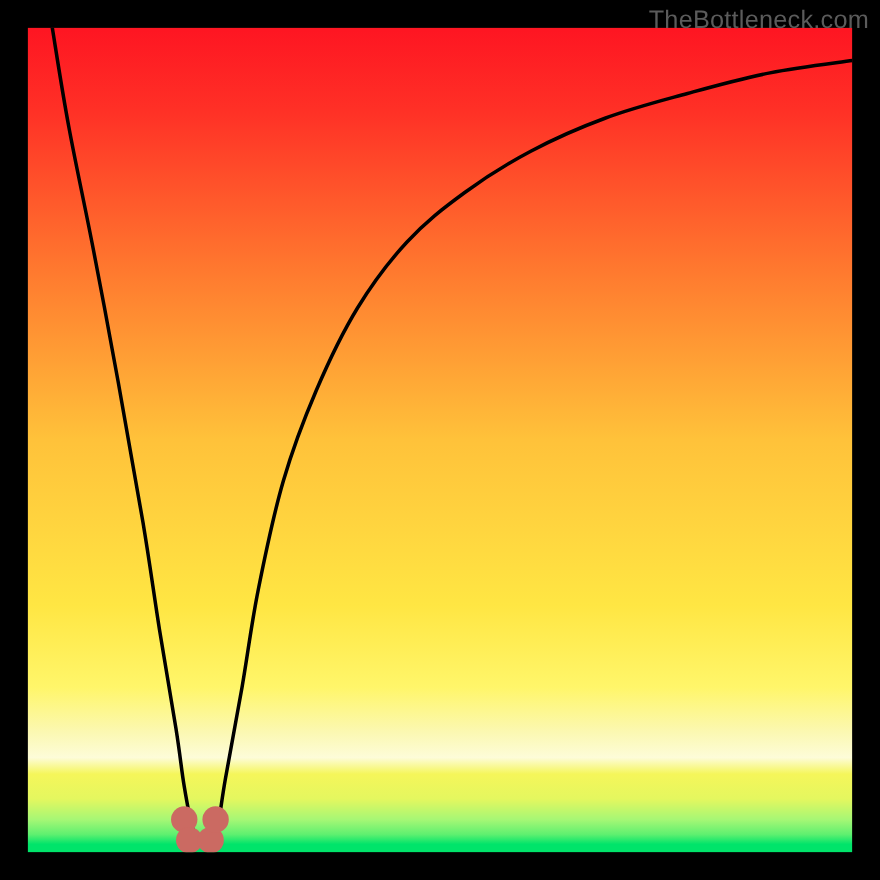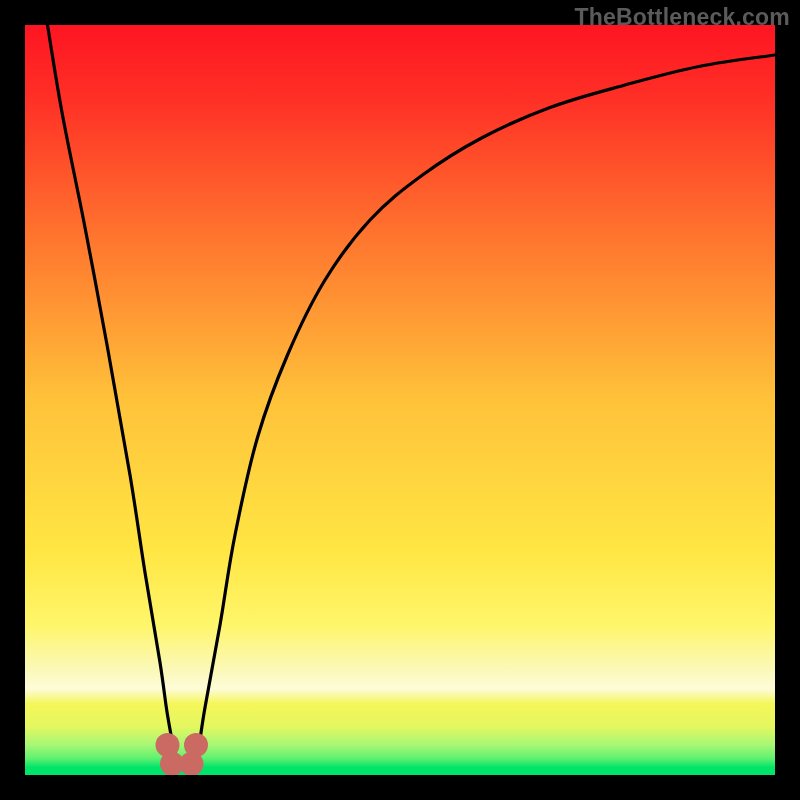--- a/index.html
+++ b/index.html
@@ -40,21 +40,21 @@
     top: 0;
     width: 100%;
     height: 100%;
   }
   .watermark {
     position: absolute;
     top: 4px;
     right: 10px;
     color: #5b5b5b;
     font-size: 23px;
-    font-weight: 700;
+    font-weight: 400;
     letter-spacing: 0.2px;
     white-space: nowrap;
   }
 </style>
 </head>
 <body>
 
 <div class="frame">
 
   <div class="plot-area">

